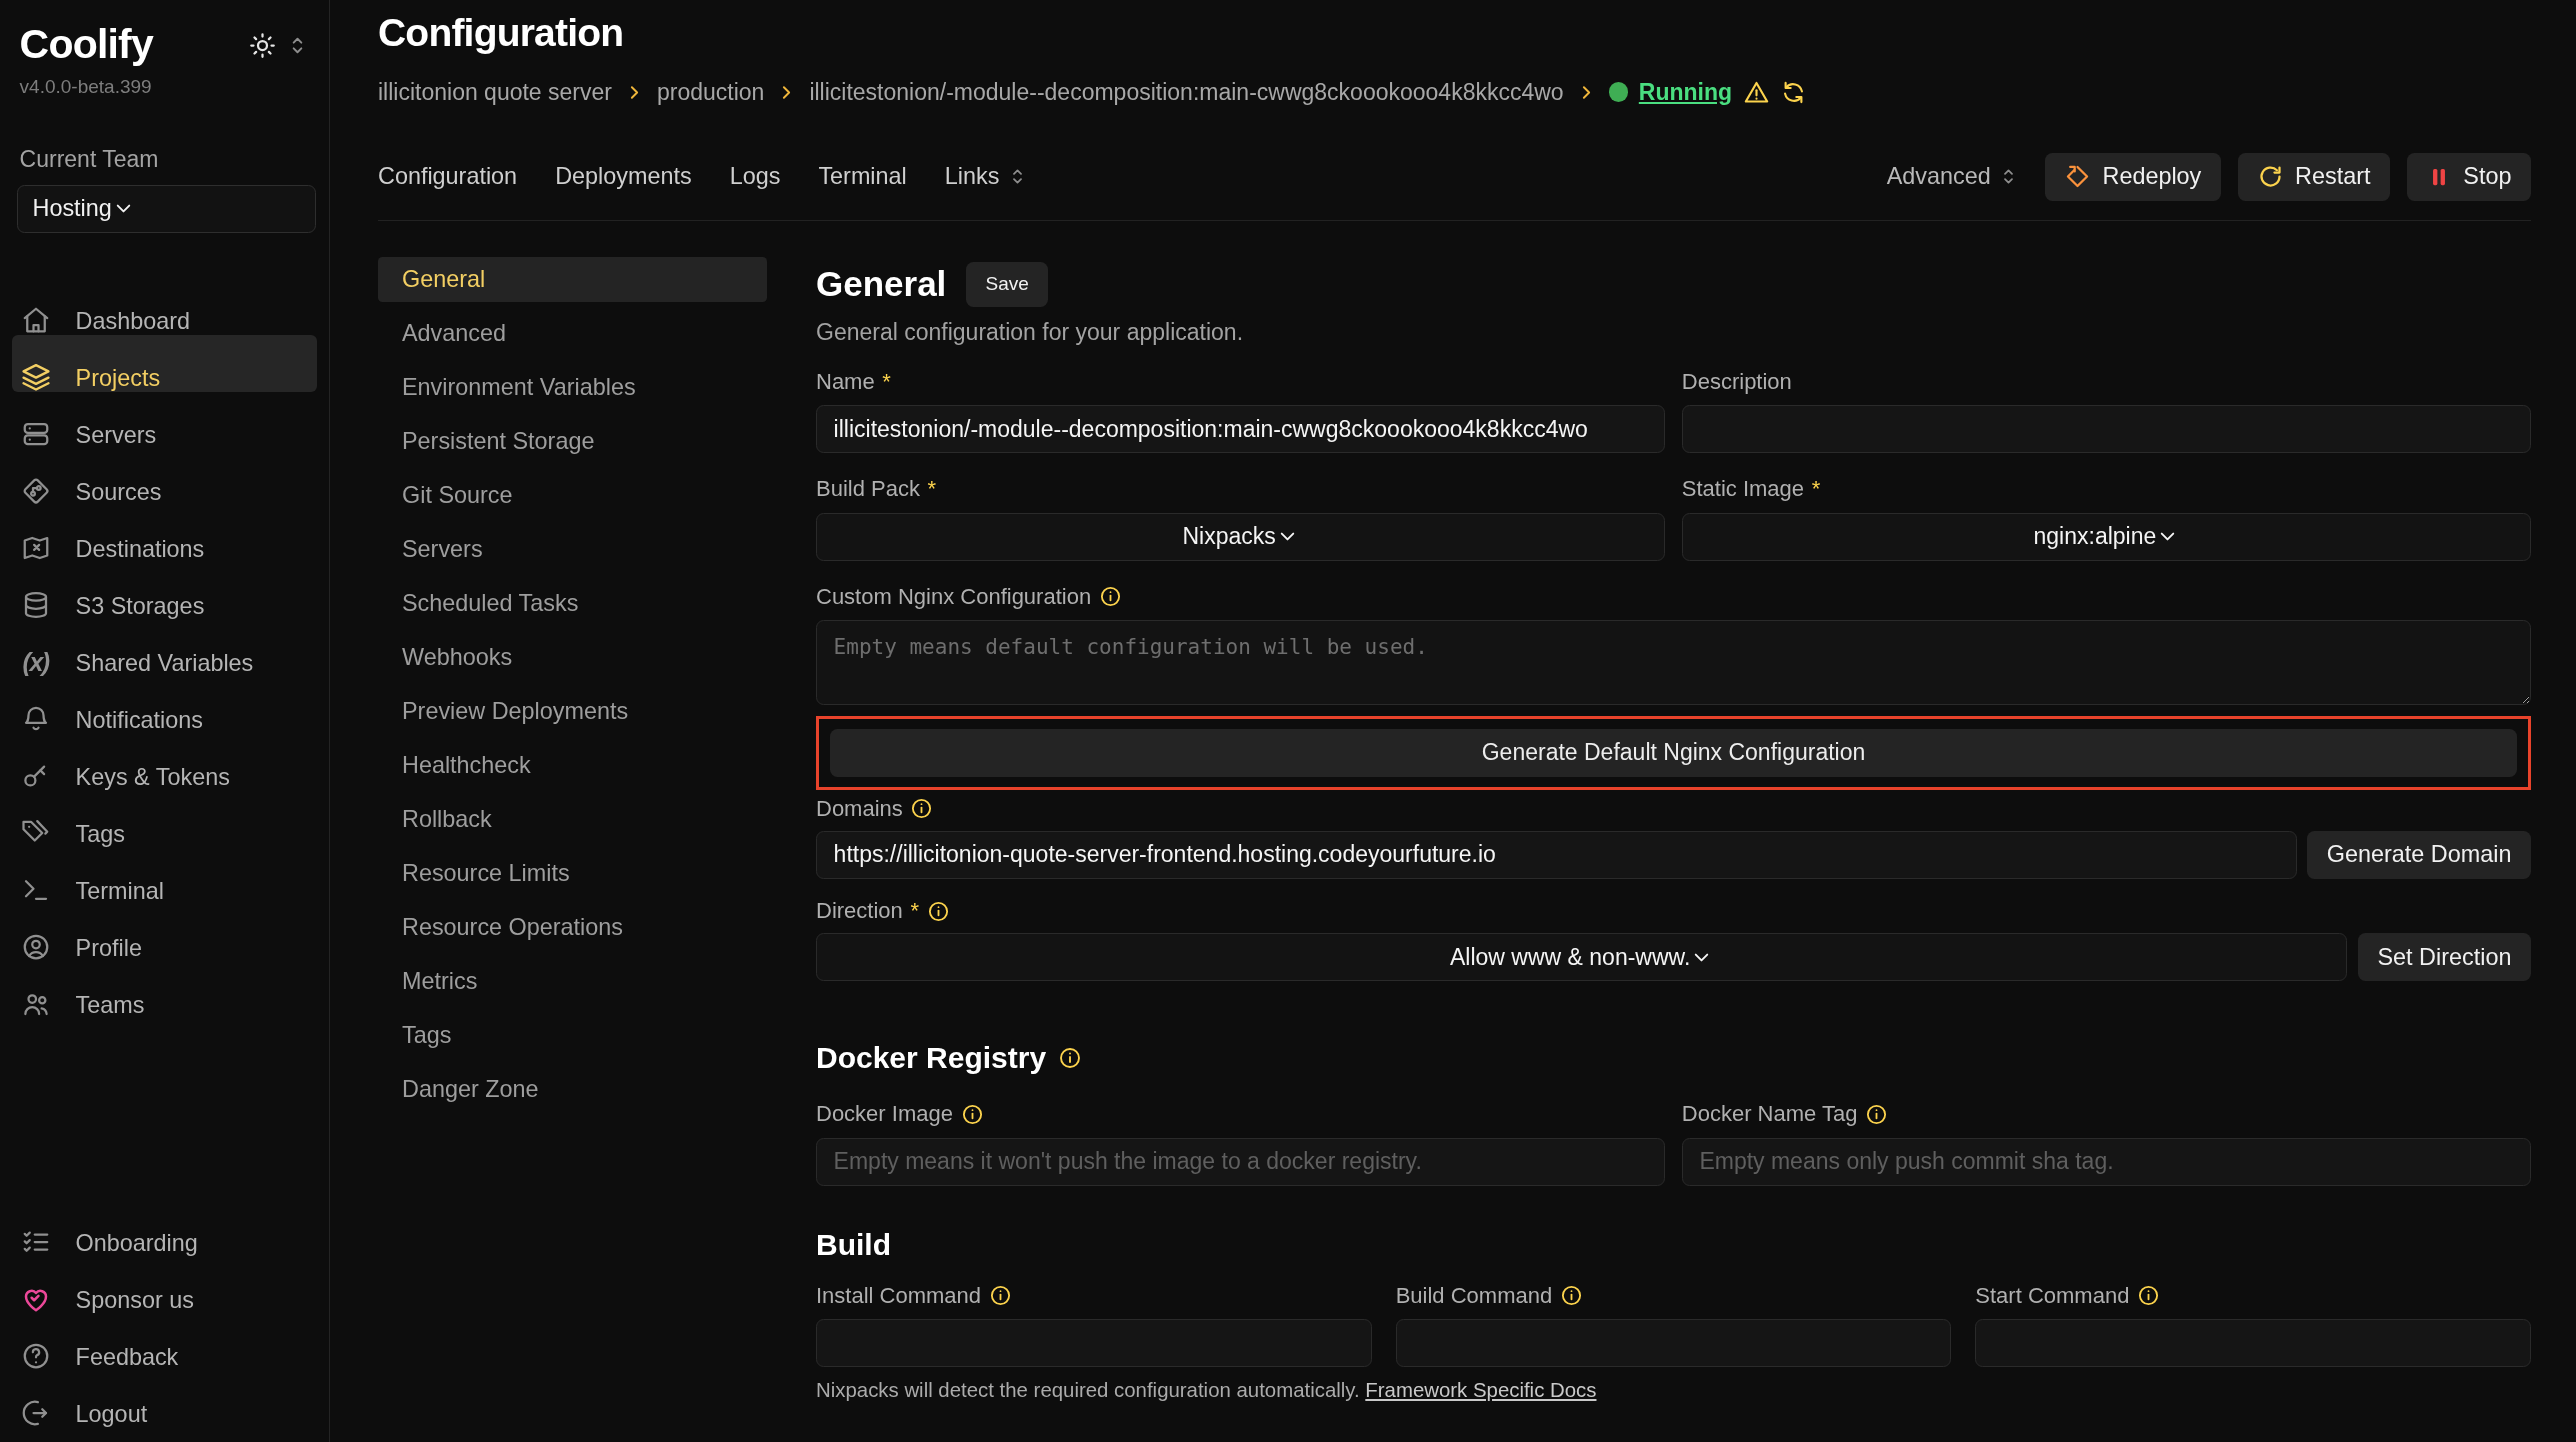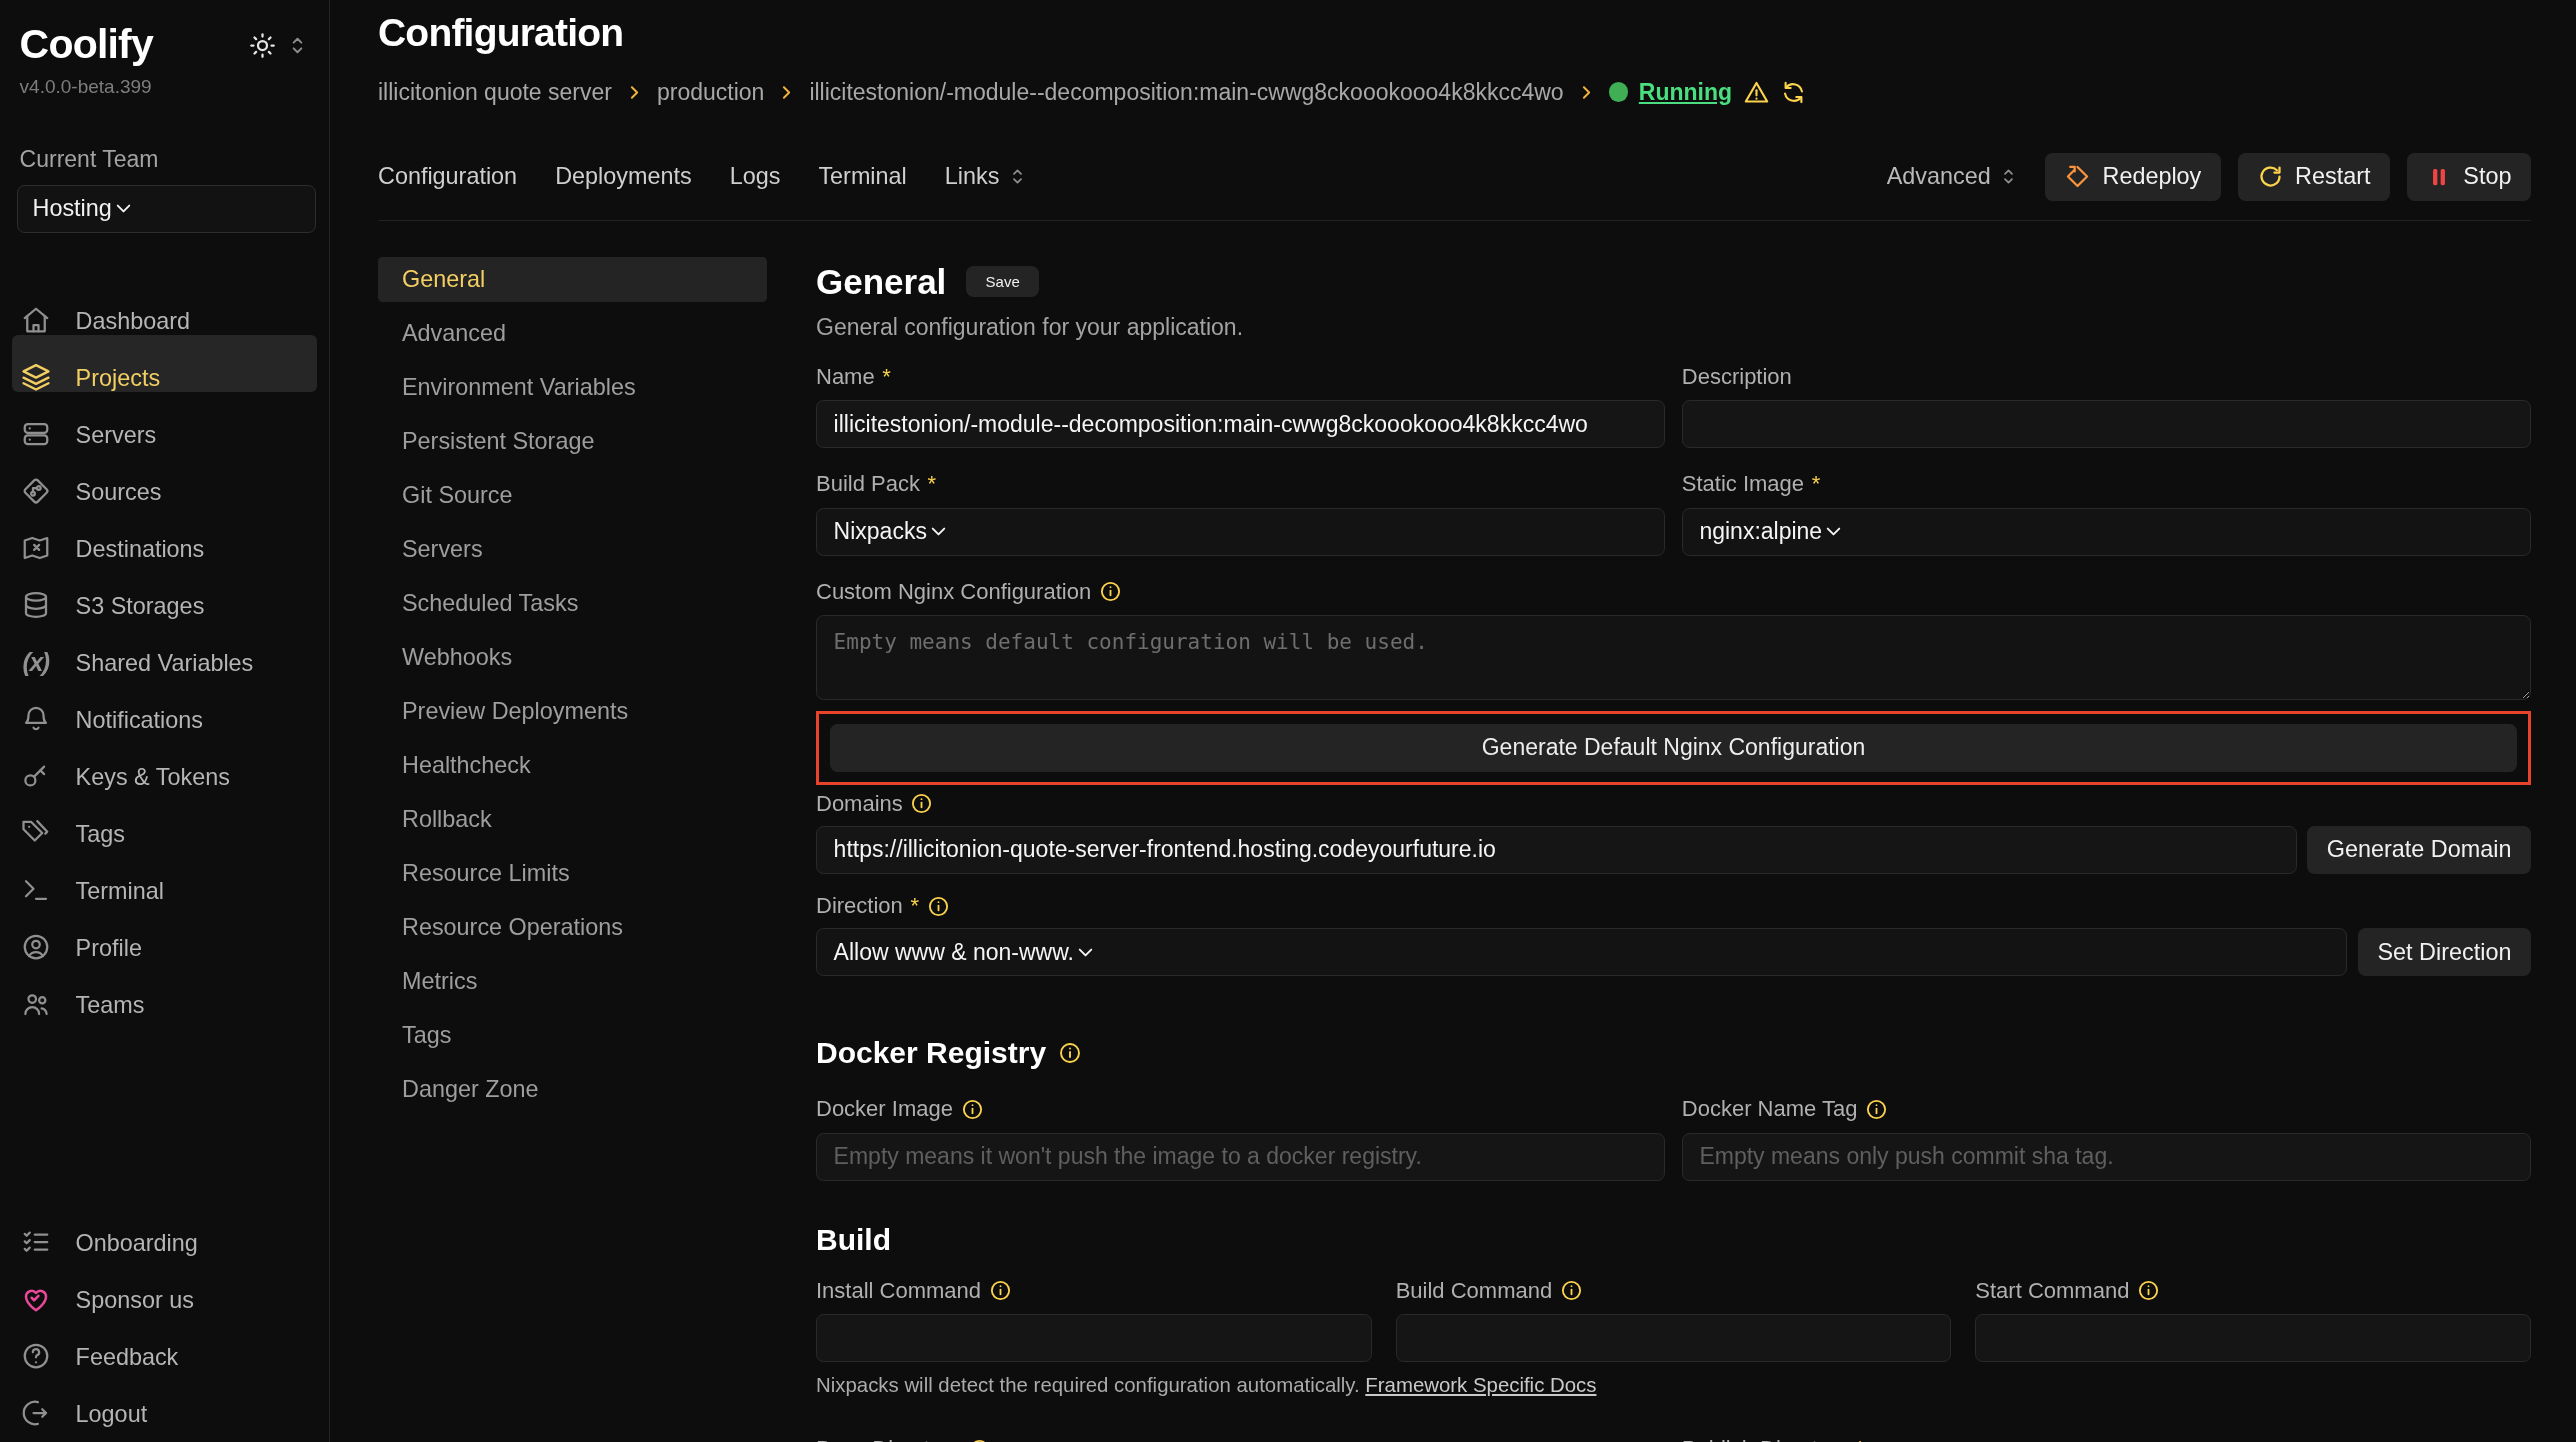--- a/index.html
+++ b/index.html
@@ -53,32 +53,32 @@
   .content { display:flex; margin-top:36px; }
   .subnav { width:389px; flex:none; display:flex; flex-direction:column; }
   .subnav-item { height:45px; margin-bottom:9px; display:flex; align-items:center; padding:0 24px; border-radius:4.5px;
     font-size:23.4px; color:#9e9e9e; cursor:pointer; }
   .subnav-item.active { background:#242424; color:#f3cf63; }
 
   .form { flex:1; margin-left:49px; min-width:0; }
   .h-row { display:flex; align-items:center; gap:19.6px; margin-top:4.5px; }
   .h2 { font-size:35px; font-weight:700; color:#ffffff; }
   .h3 { font-size:30px; font-weight:700; color:#ffffff; display:flex; align-items:center; gap:12px; }
-  .save-btn { height:31px; padding:0 19.6px; font-size:15px; }
+  .save-btn { height:45px; padding:0 19.6px; font-size:19px; }
   .subtitle { margin-top:12px; font-size:23px; color:#a3a3a3; }
 
   .grid2 { display:grid; grid-template-columns:1fr 1fr; column-gap:16.6px; }
   .grid3 { display:grid; grid-template-columns:1fr 1fr 1fr; column-gap:24px; }
   .f-label { display:flex; align-items:center; gap:7.6px; font-size:22px; color:#b0b0b0; margin-bottom:10.6px; }
   .req { color:#fcd34d; }
   .inp { width:100%; height:48px; background:#151515; border:0.8px solid #2a2a2a; border-radius:7.6px;
     color:#f5f5f5; font-size:23px; padding:0 16.6px; font-family:inherit; outline:none; }
   .inp::placeholder { color:#5f5f5f; }
   .sel { width:100%; height:48px; background:#131313; border:0.8px solid #2a2a2a; border-radius:7.6px;
-    display:flex; align-items:center; justify-content:flex-start; padding:0 16.6px; cursor:pointer; }
+    display:flex; align-items:center; justify-content:center; padding:0 16.6px; cursor:pointer; }
   .sel span { font-size:23px; color:#f5f5f5; }
   .mt-row { margin-top:23px; }
   .ta { width:100%; height:85px; background:#131313; border:0.8px solid #2a2a2a; border-radius:7.6px;
     font-family:"DejaVu Sans Mono", monospace; font-size:21px; color:#d0d0d0; padding:13.6px 16.6px; resize:vertical; outline:none; }
   .ta::placeholder { color:#6e6e6e; }
   .hl-box { margin-top:7.6px; border:3.8px solid #e8432b; padding:9.8px 10.6px; }
   .wide-btn { width:100%; justify-content:center; font-size:23px; color:#ededed; }
   .inline-row { display:flex; align-items:stretch; gap:10.6px; }
   .side-btn { flex:none; justify-content:center; }
   .note { margin-top:12px; font-size:20.4px; color:#ababab; }

